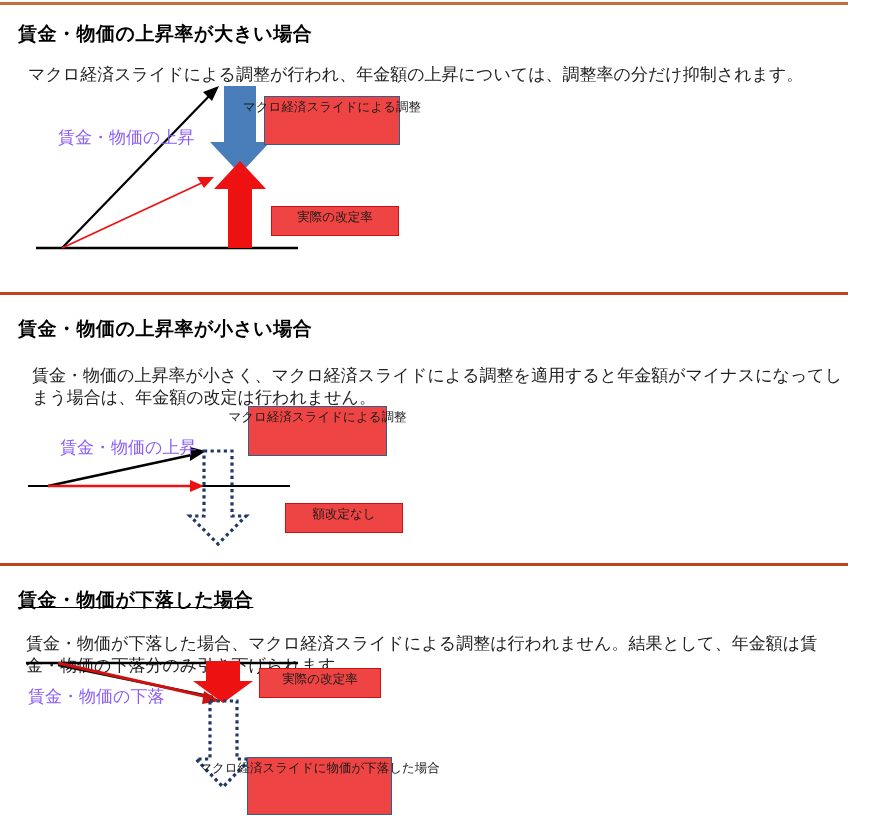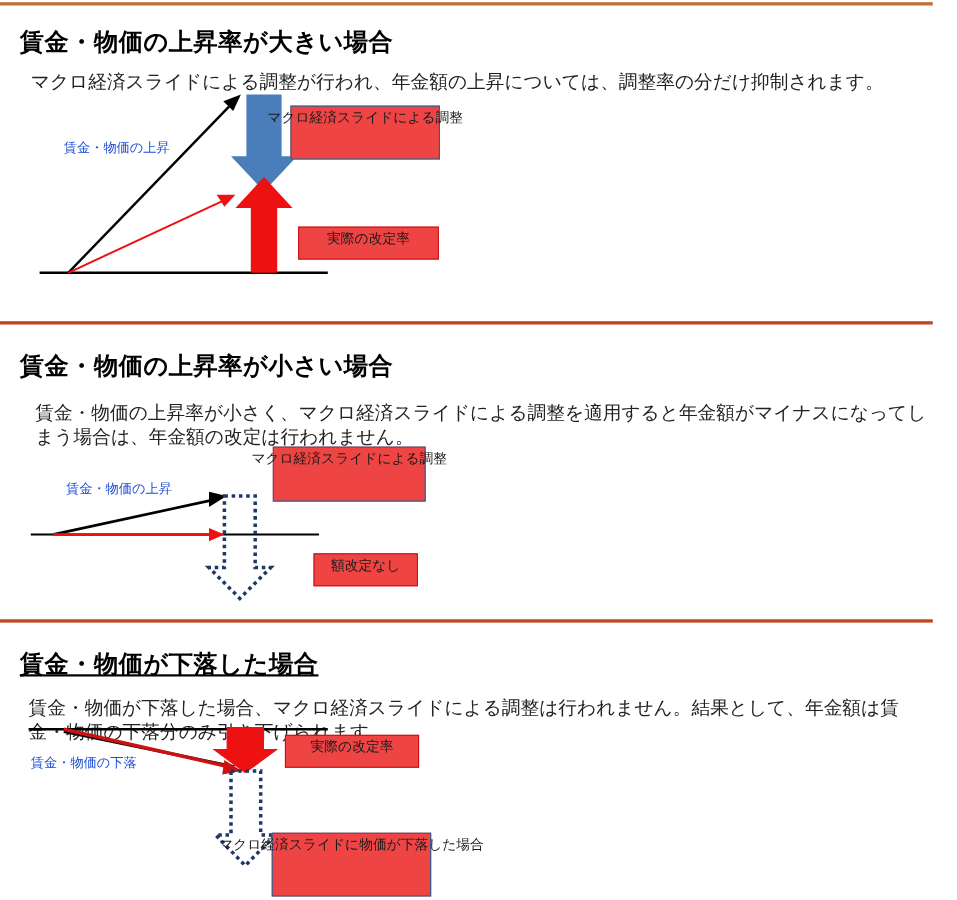--- a/index.html
+++ b/index.html
@@ -36,21 +36,21 @@
     height: 3px;
     background: #c0441f;
   }
   .section-rule.r2 { top: 292px; }
   .section-rule.r3 { top: 563px; }
 
   
   .heading {
     position: absolute;
     left: 18px;
-    font-size: 22px;
+    font-size: 19px;
     font-weight: bold;
     letter-spacing: 0.5px;
     color: #000;
     white-space: nowrap;
   }
   .heading.h1 { top: 8px; }
   .heading.h2 { top: 303px; }
   .heading.h3 { top: 574px; text-decoration: underline; }
 
   
@@ -89,30 +89,30 @@
     text-align: center;
   }
   .callout.blue { border: 1.5px solid #2f5f8f; }
   .callout.red  { border: 1.5px solid #cc1111; }
 
   
   .box-1a { left: 264px; top: 96px;  width: 136px; height: 49px; }
   .box-1b { left: 271px; top: 206px; width: 128px; height: 30px; }
   
   .box-2a { left: 248px; top: 406px; width: 139px; height: 50px; }
-  .box-2b { left: 285px; top: 503px; width: 95px; height: 30px; }
+  .box-2b { left: 285px; top: 503px; width: 118px; height: 30px; }
   
   .box-3a { left: 259px; top: 668px; width: 122px; height: 30px; }
   .box-3b { left: 247px; top: 733px; width: 145px; height: 58px; margin-top: 24px; }
 
   
   .dg-label {
     position: absolute;
-    font-size: 12px;
-    color: #1d4ed8;
+    font-size: 17px;
+    color: #8b5cf6;
     white-space: nowrap;
   }
   .lbl-1 { left: 58px;  top: 126px; }
   .lbl-2 { left: 60px;  top: 436px; }
   .lbl-3 { left: 28px;  top: 685px; text-align: center; }
 </style>
 </head>
 <body>
 
 <div class="page">

